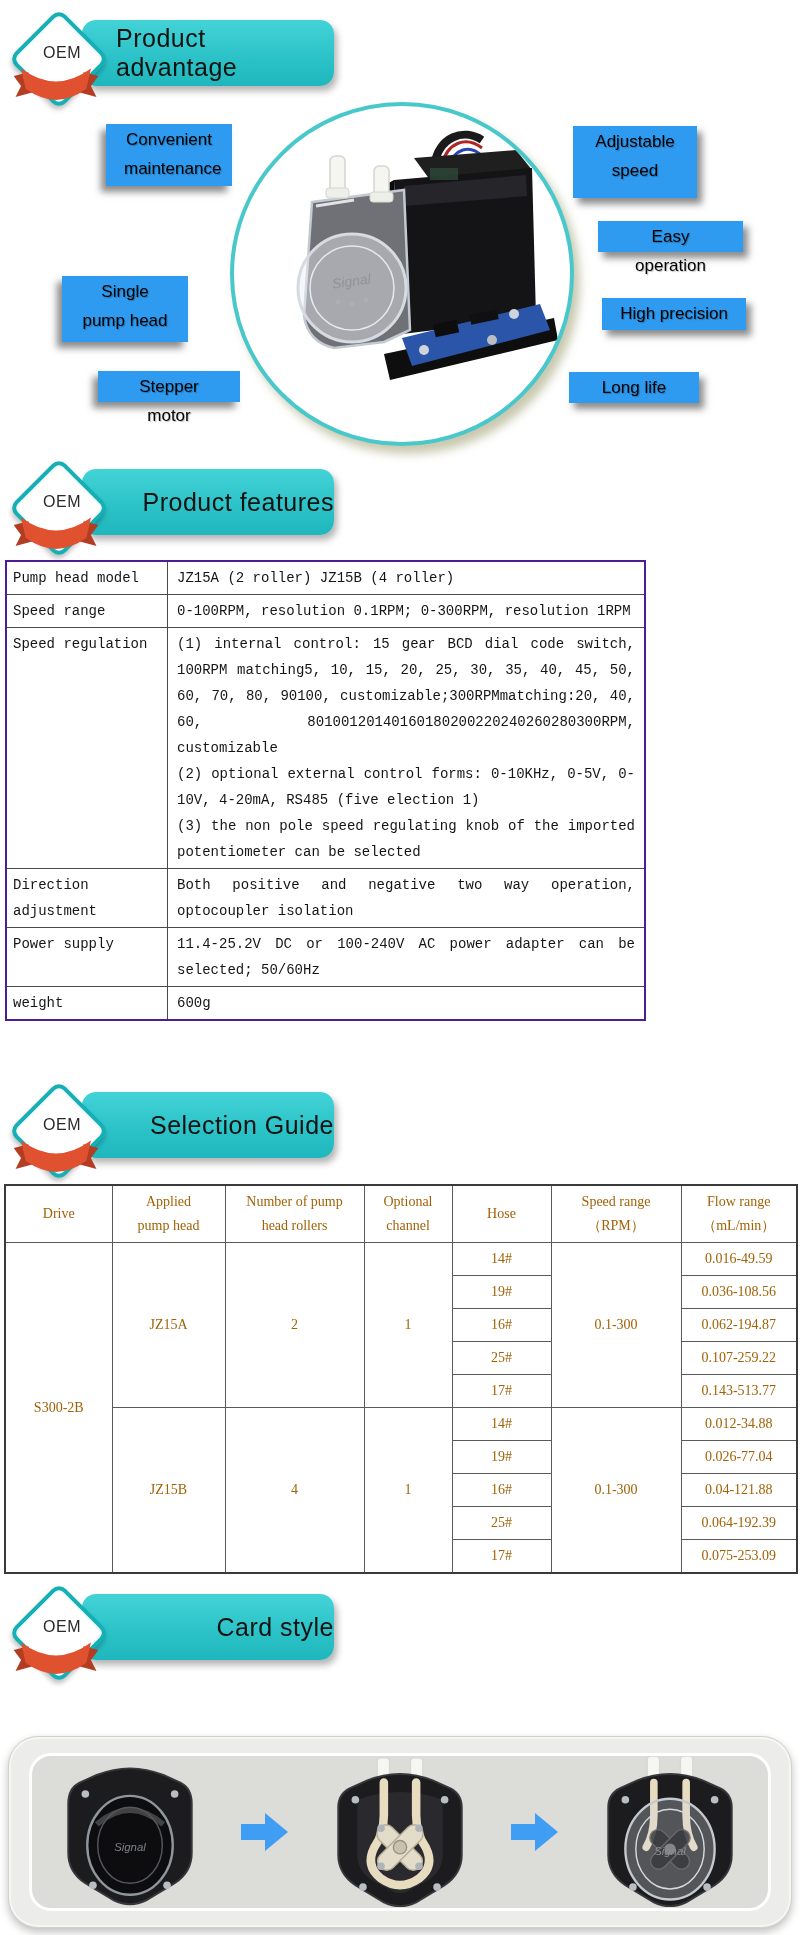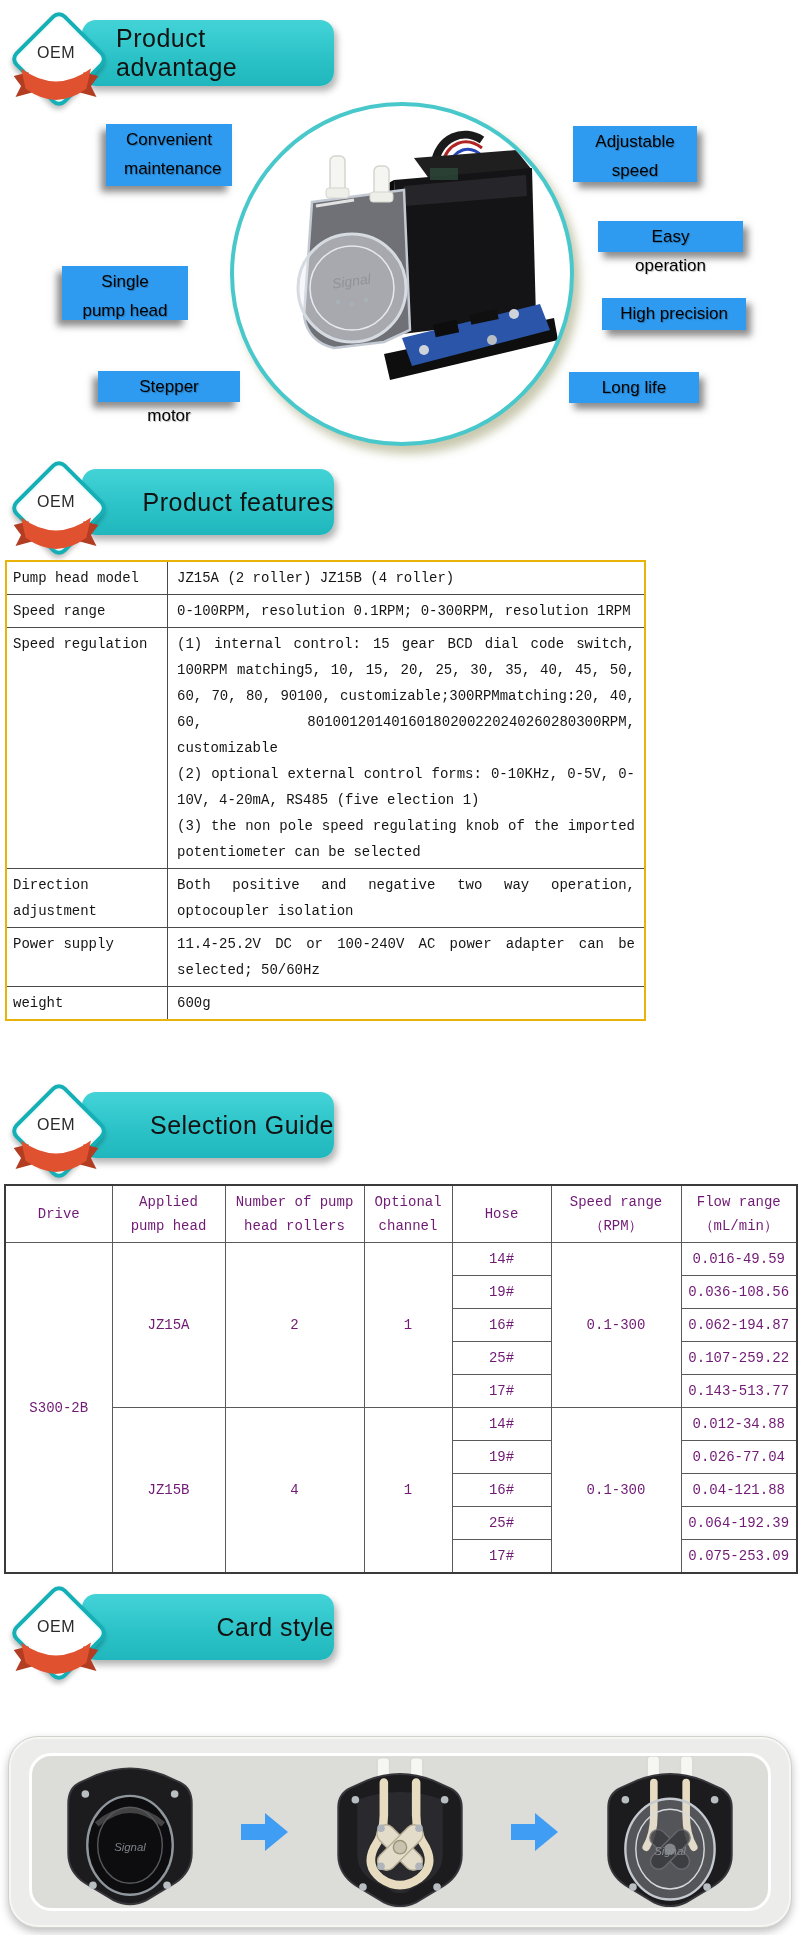--- a/index.html
+++ b/index.html
@@ -10,45 +10,45 @@
   .sec-hdr{position:absolute;width:345px;height:112px;}
   .hdr-bar{position:absolute;left:78px;top:14px;width:252px;height:66px;box-sizing:border-box;
            background:linear-gradient(180deg,#43d3d7 0%,#2cc3c8 55%,#1fb7bd 100%);
            border-radius:14px;box-shadow:3px 5px 7px rgba(0,0,0,.30);
            display:flex;align-items:center;justify-content:flex-end;padding-left:34px;}
   .hdr-text{font-size:25px;color:#121212;letter-spacing:.5px;}
   .oem{position:absolute;left:0;top:2px;width:104px;height:106px;}
   .diamond{position:absolute;left:19px;top:15px;width:64px;height:64px;background:#fff;
            border:4px solid #14b0b6;border-radius:10px;transform:rotate(45deg);
            box-shadow:2px 3px 5px rgba(0,0,0,.25), inset 0 0 0 2px #f2fbfb;}
-  .oem-label{position:absolute;left:2px;top:36px;width:100px;text-align:center;
+  .oem-label{position:absolute;left:8px;top:36px;width:100px;text-align:center;
              font-size:16px;color:#2a2a2a;letter-spacing:.5px;}
   .ribbon{position:absolute;left:6px;top:58px;width:92px;height:42px;}
 
   
   .photo-circle{position:absolute;left:230px;top:102px;width:336px;height:336px;border-radius:50%;
                 background:#fff;border:4px solid #49c8cc;overflow:hidden;
                 box-shadow:6px 8px 10px rgba(135,135,80,.45), inset 0 0 0 3px #ffffff;}
   .photo-circle svg{width:100%;height:100%;display:block;}
   .co{position:absolute;background:#2e9bf0;color:#000;font-size:17px;line-height:29px;
       text-align:center;white-space:pre-line;box-sizing:border-box;padding:1px 18px;
       box-shadow:5px 6px 7px rgba(45,45,45,.55);text-shadow:1px 1px 1px rgba(0,0,0,.25);}
   .co.l{box-shadow:-5px 6px 7px rgba(45,45,45,.55);}
 
   
   .tbl1{position:absolute;left:5px;top:560px;width:641px;border-collapse:collapse;
         font-family:"Liberation Mono","DejaVu Sans Mono",monospace;font-size:14px;color:#151515;
-        border:2px solid #eab308;}
+        border:2px solid #4c1d95;}
   .tbl1 td{border:1px solid #4a4a4a;vertical-align:top;line-height:26px;}
   .tbl1 td.lbl{width:148px;padding:3px 6px;}
   .tbl1 td.val{padding:3px 9px;white-space:pre-line;text-align:justify;}
 
   
   .tbl2{position:absolute;left:4px;top:1184px;width:792px;border-collapse:collapse;
-        font-family:Liberation Mono, monospace;font-size:14px;color:#701a75;
+        font-family:Liberation Serif, serif;font-size:14px;color:#a16207;
         text-align:center;border:2px solid #3a3a3a;table-layout:fixed;}
   .tbl2 th,.tbl2 td{border:1px solid #5a5a5a;font-weight:normal;white-space:pre-line;
                     line-height:24px;padding:2px 2px;}
   .tbl2 th{height:52px;}
   .tbl2 td.h{height:28px;}
 
   
   .card-outer{position:absolute;left:8px;top:1736px;width:784px;height:192px;box-sizing:border-box;
               background:#ececea;border:1px solid #d2d2cc;border-radius:30px;
               box-shadow:0 4px 8px rgba(0,0,0,.25), inset 0 0 0 2px #f6f6f4;}
@@ -106,24 +106,24 @@
       <circle cx="132" cy="194" r="2.5" fill="#aab0b8"></circle>
       <rect x="96" y="50" width="15" height="36" rx="5" fill="#f5f5f1" stroke="#d5d5cf" stroke-width="1.5"></rect>
       <rect x="92" y="82" width="23" height="10" rx="3" fill="#efefe9" stroke="#d5d5cf" stroke-width="1"></rect>
       <rect x="140" y="60" width="15" height="30" rx="5" fill="#f5f5f1" stroke="#d5d5cf" stroke-width="1.5"></rect>
       <rect x="136" y="86" width="23" height="10" rx="3" fill="#efefe9" stroke="#d5d5cf" stroke-width="1"></rect>
     </svg>
   </div>
 
   <div class="co l" style="left:106px;top:124px;width:126px;height:62px">Convenient
 maintenance</div>
-  <div class="co l" style="left:62px;top:266px;width:126px;height:54px">Single
+  <div class="co l" style="left:62px;top:276px;width:126px;height:66px">Single
 pump head</div>
   <div class="co l" style="left:98px;top:371px;width:142px;height:31px">Stepper motor</div>
-  <div class="co" style="left:573px;top:126px;width:124px;height:56px">Adjustable
+  <div class="co" style="left:573px;top:126px;width:124px;height:72px">Adjustable
 speed</div>
   <div class="co" style="left:598px;top:221px;width:145px;height:31px">Easy operation</div>
   <div class="co" style="left:602px;top:298px;width:144px;height:32px">High precision</div>
   <div class="co" style="left:569px;top:372px;width:130px;height:31px">Long life</div>
 
   <div class="sec-hdr" style="left:4px;top:455px">
     <div class="hdr-bar">
       <span class="hdr-text">Product features</span>
     </div>
     <div class="oem">

